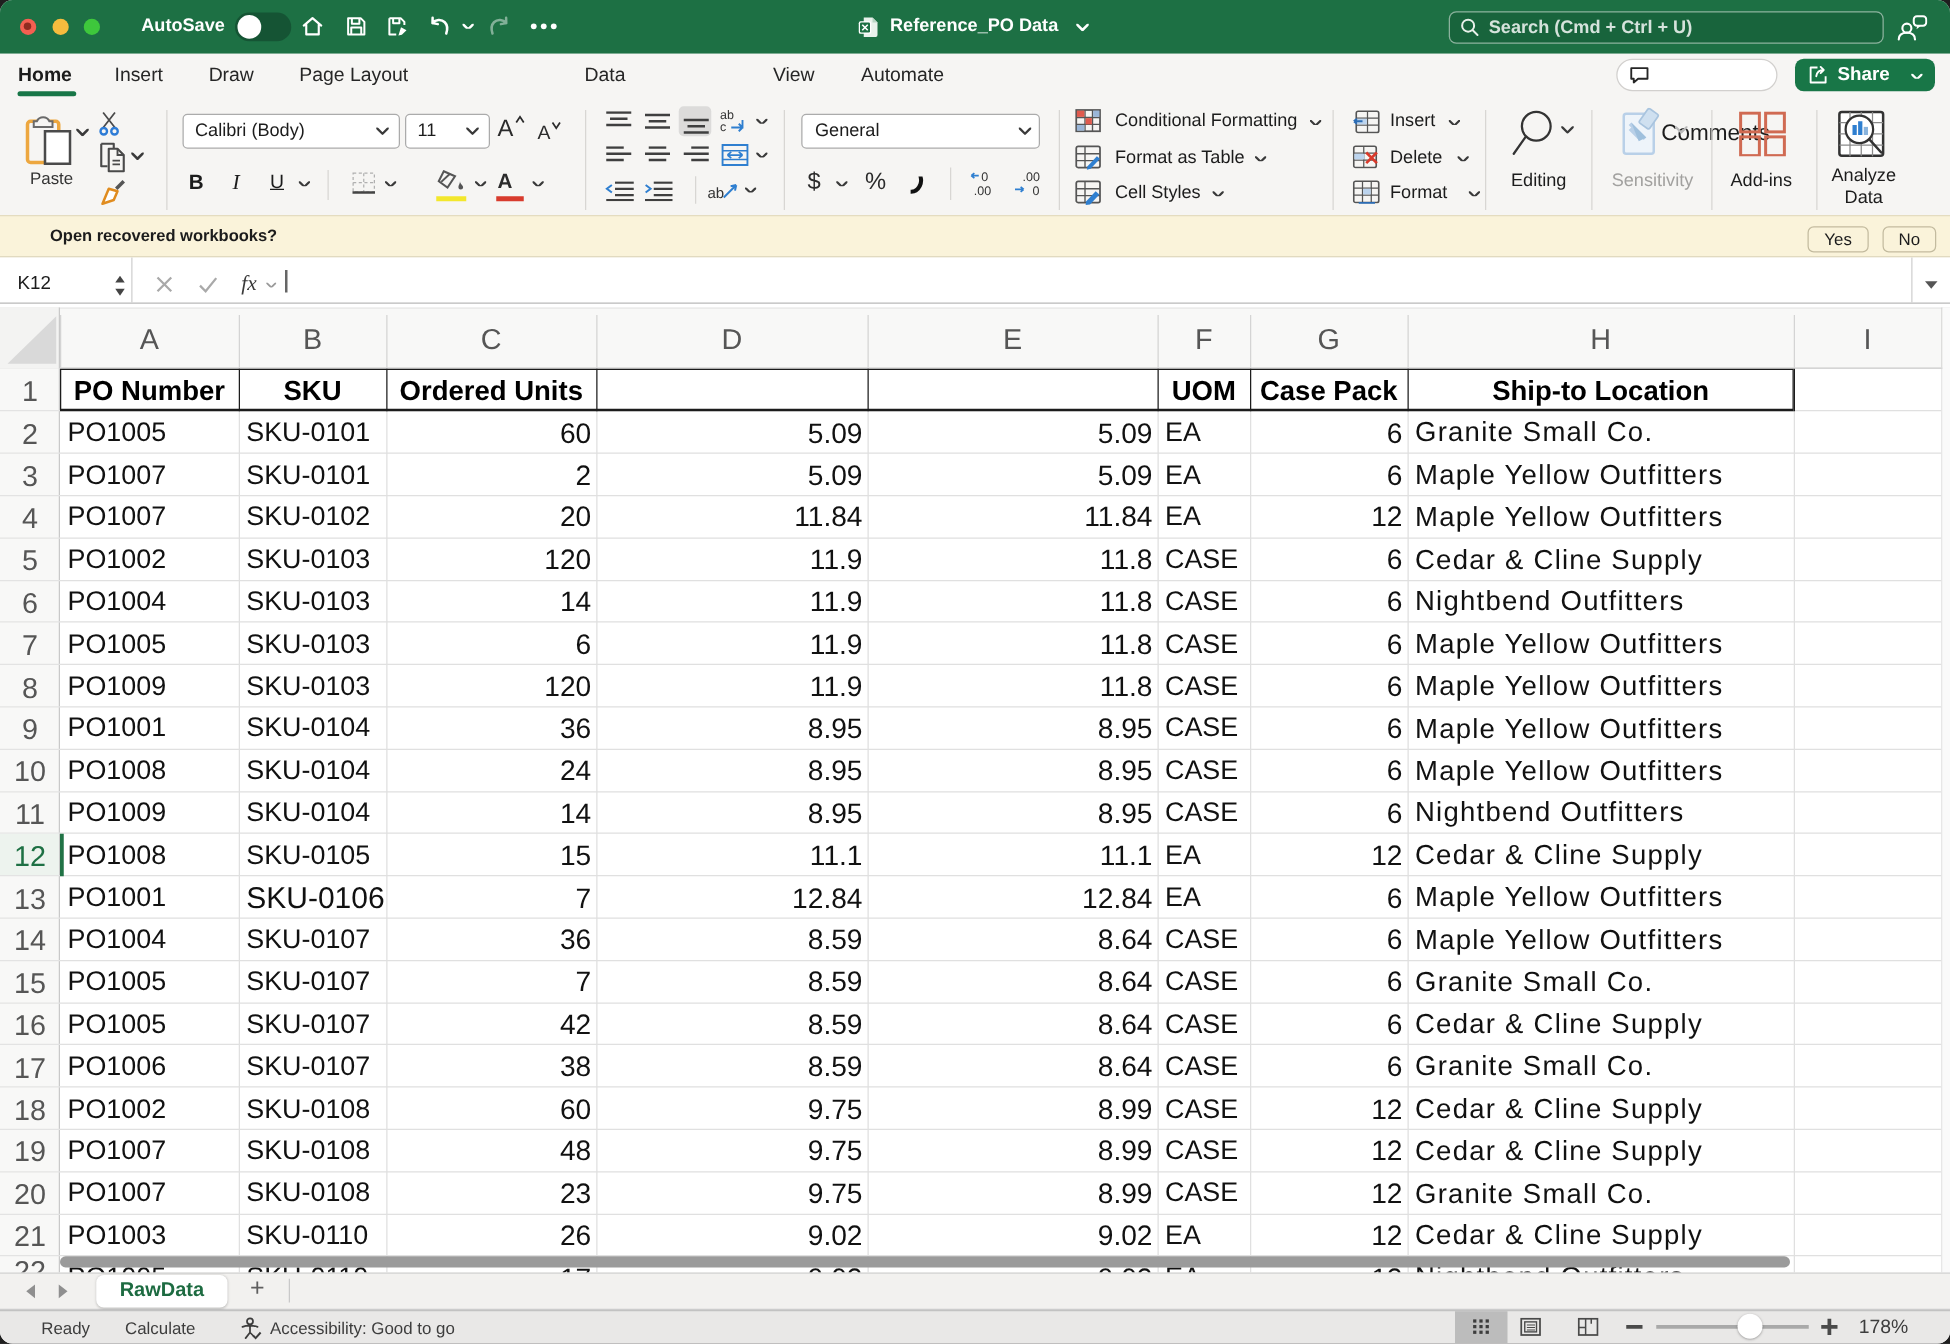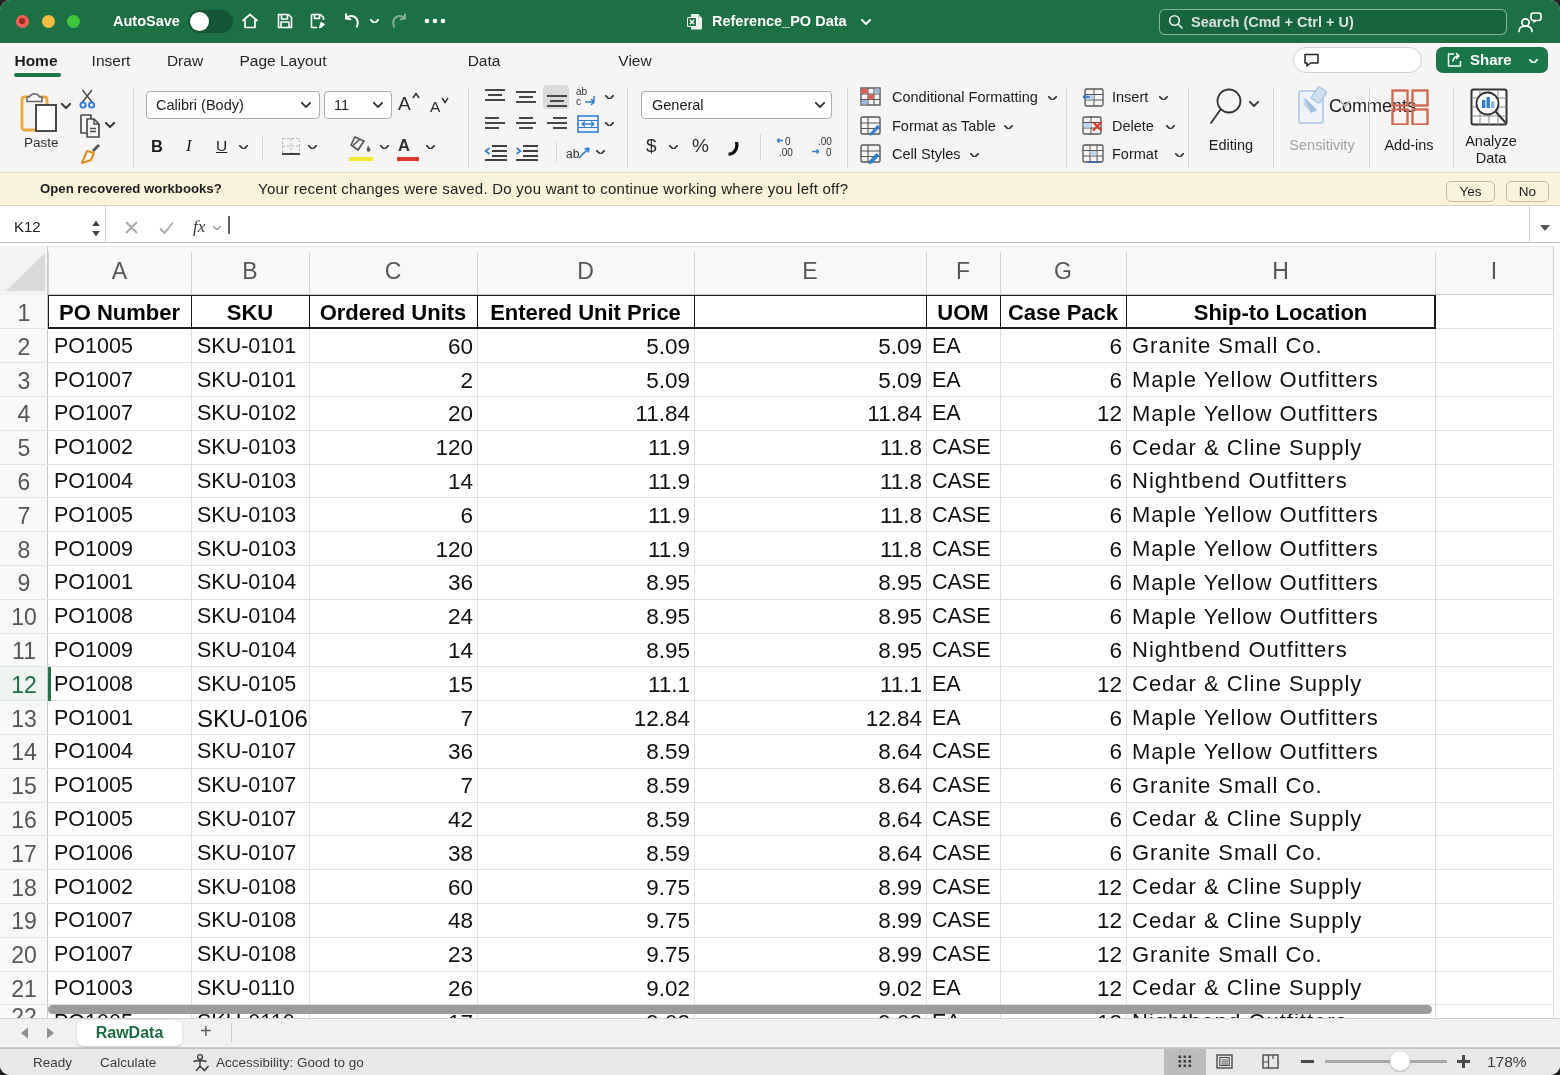--- a/index.html
+++ b/index.html
@@ -61,20 +61,21 @@
       <rect x="15" y="3" width="10" height="7.5" rx="2.5" stroke="#fff" stroke-width="1.6"></rect>
       <path d="M17.8 10.5 L17.2 13.4 L20.8 10.5" fill="#fff"></path>
     </svg>
 <div style="position:absolute;left:0;top:43px;width:1560px;height:135px;background:#f6f5f3"></div>
 <div style="position:absolute;left:-264px;width:600px;text-align:center;top:44.5px;height:31.0px;line-height:31.0px;font-size:15.5px;color:#1c1c1c;font-weight:700;white-space:nowrap;">Home</div>
 <div style="position:absolute;left:-189px;width:600px;text-align:center;top:44.5px;height:31.0px;line-height:31.0px;font-size:15.5px;color:#262626;font-weight:400;white-space:nowrap;">Insert</div>
 <div style="position:absolute;left:-115px;width:600px;text-align:center;top:44.5px;height:31.0px;line-height:31.0px;font-size:15.5px;color:#262626;font-weight:400;white-space:nowrap;">Draw</div>
 <div style="position:absolute;left:-17px;width:600px;text-align:center;top:44.5px;height:31.0px;line-height:31.0px;font-size:15.5px;color:#262626;font-weight:400;white-space:nowrap;">Page Layout</div>
 <div style="position:absolute;left:184px;width:600px;text-align:center;top:44.5px;height:31.0px;line-height:31.0px;font-size:15.5px;color:#262626;font-weight:400;white-space:nowrap;">Data</div>
 <div style="position:absolute;left:335px;width:600px;text-align:center;top:44.5px;height:31.0px;line-height:31.0px;font-size:15.5px;color:#262626;font-weight:400;white-space:nowrap;">View</div>
+<div style="position:absolute;left:422px;width:600px;text-align:center;top:44.5px;height:31.0px;line-height:31.0px;font-size:15.5px;color:#262626;font-weight:400;white-space:nowrap;">Automate</div>
 <div style="position:absolute;left:14px;top:73px;width:47px;height:3.5px;border-radius:2px;background:#187647;"></div>
 <div style="position:absolute;left:1293px;top:47px;width:129px;height:26px;border-radius:13px;background:#fff;border:1px solid #d2d0ce;box-sizing:border-box;"></div>
 <svg style="position:absolute;left:1303px;top:52px;" width="18" height="16" viewBox="0 0 18 16" fill="none">
       <path d="M2 2.5 H15 V11 H7.5 L4 14 V11 H2 Z" stroke="#262626" stroke-width="1.5" stroke-linejoin="round"></path>
     </svg>
 <div style="position:absolute;left:1329px;top:45px;height:30px;line-height:30px;font-size:18px;color:#1c1c1c;font-weight:400;font-family:'Liberation Sans',sans-serif;white-space:nowrap;margin-top:46px;">Comments</div>
 <div style="position:absolute;left:1436px;top:47px;width:112px;height:26px;border-radius:7px;background:#187647;"></div>
 <svg style="position:absolute;left:1446px;top:52px;" width="18" height="16" viewBox="0 0 18 16" fill="none">
       <path d="M8 2 H2.5 V14 H14.5 V9" stroke="#fff" stroke-width="1.5" stroke-linejoin="round"></path>
       <path d="M7 9 C7.5 5.5 9.5 4 13 4 M13 4 L10.5 1.5 M13 4 L10.5 6.5" stroke="#fff" stroke-width="1.5" stroke-linecap="round" stroke-linejoin="round"></path>
@@ -342,21 +343,20 @@
       <circle cx="17.5" cy="15.5" r="11" fill="#fff" stroke="#333" stroke-width="1.8"></circle>
       <rect x="12" y="12" width="3.4" height="8" fill="#2f7fd0"></rect>
       <rect x="16.5" y="9" width="3.4" height="11" fill="#2f7fd0"></rect>
       <rect x="21" y="13.5" width="3.4" height="6.5" fill="#8ab4dd"></rect>
       <path d="M25.5 23.5 L35 34" stroke="#333" stroke-width="2" stroke-linecap="round"></path>
     </svg>
 <div style="position:absolute;left:1191px;width:600px;text-align:center;top:126.5px;height:29.0px;line-height:29.0px;font-size:14.5px;color:#1c1c1c;font-weight:400;white-space:nowrap;">Analyze</div>
 <div style="position:absolute;left:1191px;width:600px;text-align:center;top:143.5px;height:29.0px;line-height:29.0px;font-size:14.5px;color:#1c1c1c;font-weight:400;white-space:nowrap;">Data</div>
 <div style="position:absolute;left:0;top:171.5px;width:1560px;height:34.5px;background:#faf3da;border-top:1px solid #e4dcc0;border-bottom:1px solid #d9d2b8;box-sizing:border-box;"></div>
 <div style="position:absolute;left:40px;top:175.8px;height:26.4px;line-height:26.4px;font-size:13.2px;color:#1c1c1c;font-weight:700;font-family:'Liberation Sans',sans-serif;white-space:nowrap;">Open recovered workbooks?</div>
-<div style="position:absolute;left:258px;top:174px;height:30px;line-height:30px;font-size:15px;color:#1c1c1c;font-weight:400;font-family:'Liberation Sans',sans-serif;white-space:nowrap;letter-spacing:0.25px;">Your recent changes were saved. Do you want to continue working where you left off?</div>
 <div style="position:absolute;left:1446px;top:180.5px;width:49px;height:21.5px;border-radius:5px;border:1px solid #c3bb9f;box-sizing:border-box;"></div>
 <div style="position:absolute;left:1170.5px;width:600px;text-align:center;top:177.5px;height:27.0px;line-height:27.0px;font-size:13.5px;color:#1c1c1c;font-weight:400;white-space:nowrap;">Yes</div>
 <div style="position:absolute;left:1506px;top:180.5px;width:43px;height:21.5px;border-radius:5px;border:1px solid #c3bb9f;box-sizing:border-box;"></div>
 <div style="position:absolute;left:1227.5px;width:600px;text-align:center;top:177.5px;height:27.0px;line-height:27.0px;font-size:13.5px;color:#1c1c1c;font-weight:400;white-space:nowrap;">No</div>
 <div style="position:absolute;left:0;top:206px;width:1560px;height:37px;background:#fff;border-bottom:1px solid #b9b9b9;box-sizing:border-box;"></div>
 <div style="position:absolute;left:105px;top:206px;width:1px;height:36px;background:#cfcfcf;"></div>
 <div style="position:absolute;left:14px;top:212px;height:30px;line-height:30px;font-size:15px;color:#1c1c1c;font-weight:400;font-family:'Liberation Sans',sans-serif;white-space:nowrap;">K12</div>
 <svg style="position:absolute;left:91px;top:220px;" width="10" height="17" viewBox="0 0 10 17" fill="none">
       <path d="M5 0.5 L8.8 6 H1.2 Z" fill="#444"></path>
       <path d="M5 16.5 L1.2 11 H8.8 Z" fill="#444"></path>
@@ -482,21 +482,20 @@
 <div style="position:absolute;left:308.5px;top:295px;width:1.6px;height:33.8px;background:#1c1c1c;"></div>
 <div style="position:absolute;left:476.5px;top:295px;width:1.6px;height:33.8px;background:#1c1c1c;"></div>
 <div style="position:absolute;left:693.5px;top:295px;width:1.6px;height:33.8px;background:#1c1c1c;"></div>
 <div style="position:absolute;left:925.5px;top:295px;width:1.6px;height:33.8px;background:#1c1c1c;"></div>
 <div style="position:absolute;left:999.5px;top:295px;width:1.6px;height:33.8px;background:#1c1c1c;"></div>
 <div style="position:absolute;left:1125.5px;top:295px;width:1.6px;height:33.8px;background:#1c1c1c;"></div>
 <div style="position:absolute;left:1434.5px;top:295px;width:1.6px;height:33.8px;background:#1c1c1c;"></div>
 <div style="position:absolute;left:-180.5px;width:600px;text-align:center;top:290.5px;height:44px;line-height:44px;font-size:22px;color:#000;font-weight:700;white-space:nowrap;">PO Number</div>
 <div style="position:absolute;left:-50.0px;width:600px;text-align:center;top:290.5px;height:44px;line-height:44px;font-size:22px;color:#000;font-weight:700;white-space:nowrap;">SKU</div>
 <div style="position:absolute;left:93.0px;width:600px;text-align:center;top:290.5px;height:44px;line-height:44px;font-size:22px;color:#000;font-weight:700;white-space:nowrap;">Ordered Units</div>
-<div style="position:absolute;left:285.5px;width:600px;text-align:center;top:290.5px;height:44px;line-height:44px;font-size:22px;color:#000;font-weight:700;white-space:nowrap;">Entered Unit Price</div>
 <div style="position:absolute;left:663.0px;width:600px;text-align:center;top:290.5px;height:44px;line-height:44px;font-size:22px;color:#000;font-weight:700;white-space:nowrap;">UOM</div>
 <div style="position:absolute;left:763.0px;width:600px;text-align:center;top:290.5px;height:44px;line-height:44px;font-size:22px;color:#000;font-weight:700;white-space:nowrap;">Case Pack</div>
 <div style="position:absolute;left:980.5px;width:600px;text-align:center;top:290.5px;height:44px;line-height:44px;font-size:22px;color:#000;font-weight:700;white-space:nowrap;">Ship-to Location</div>
 <div style="position:absolute;left:54px;top:324.70000000000005px;height:43.0px;line-height:43.0px;font-size:21.5px;color:#111;font-weight:400;font-family:'Liberation Sans',sans-serif;white-space:nowrap;">PO1005</div>
 <div style="position:absolute;left:197px;top:324.70000000000005px;height:43.0px;line-height:43.0px;font-size:21.5px;color:#111;font-weight:400;font-family:'Liberation Sans',sans-serif;white-space:nowrap;">SKU-0101</div>
 <div style="position:absolute;right:1087px;top:323.70000000000005px;height:45.0px;line-height:45.0px;font-size:22.5px;color:#111;white-space:nowrap;">60</div>
 <div style="position:absolute;right:870px;top:323.70000000000005px;height:45.0px;line-height:45.0px;font-size:22.5px;color:#111;white-space:nowrap;">5.09</div>
 <div style="position:absolute;right:638px;top:323.70000000000005px;height:45.0px;line-height:45.0px;font-size:22.5px;color:#111;white-space:nowrap;">5.09</div>
 <div style="position:absolute;left:932px;top:324.70000000000005px;height:43.0px;line-height:43.0px;font-size:21.5px;color:#111;font-weight:400;font-family:'Liberation Sans',sans-serif;white-space:nowrap;">EA</div>
 <div style="position:absolute;right:438px;top:323.70000000000005px;height:45.0px;line-height:45.0px;font-size:22.5px;color:#111;white-space:nowrap;">6</div>

